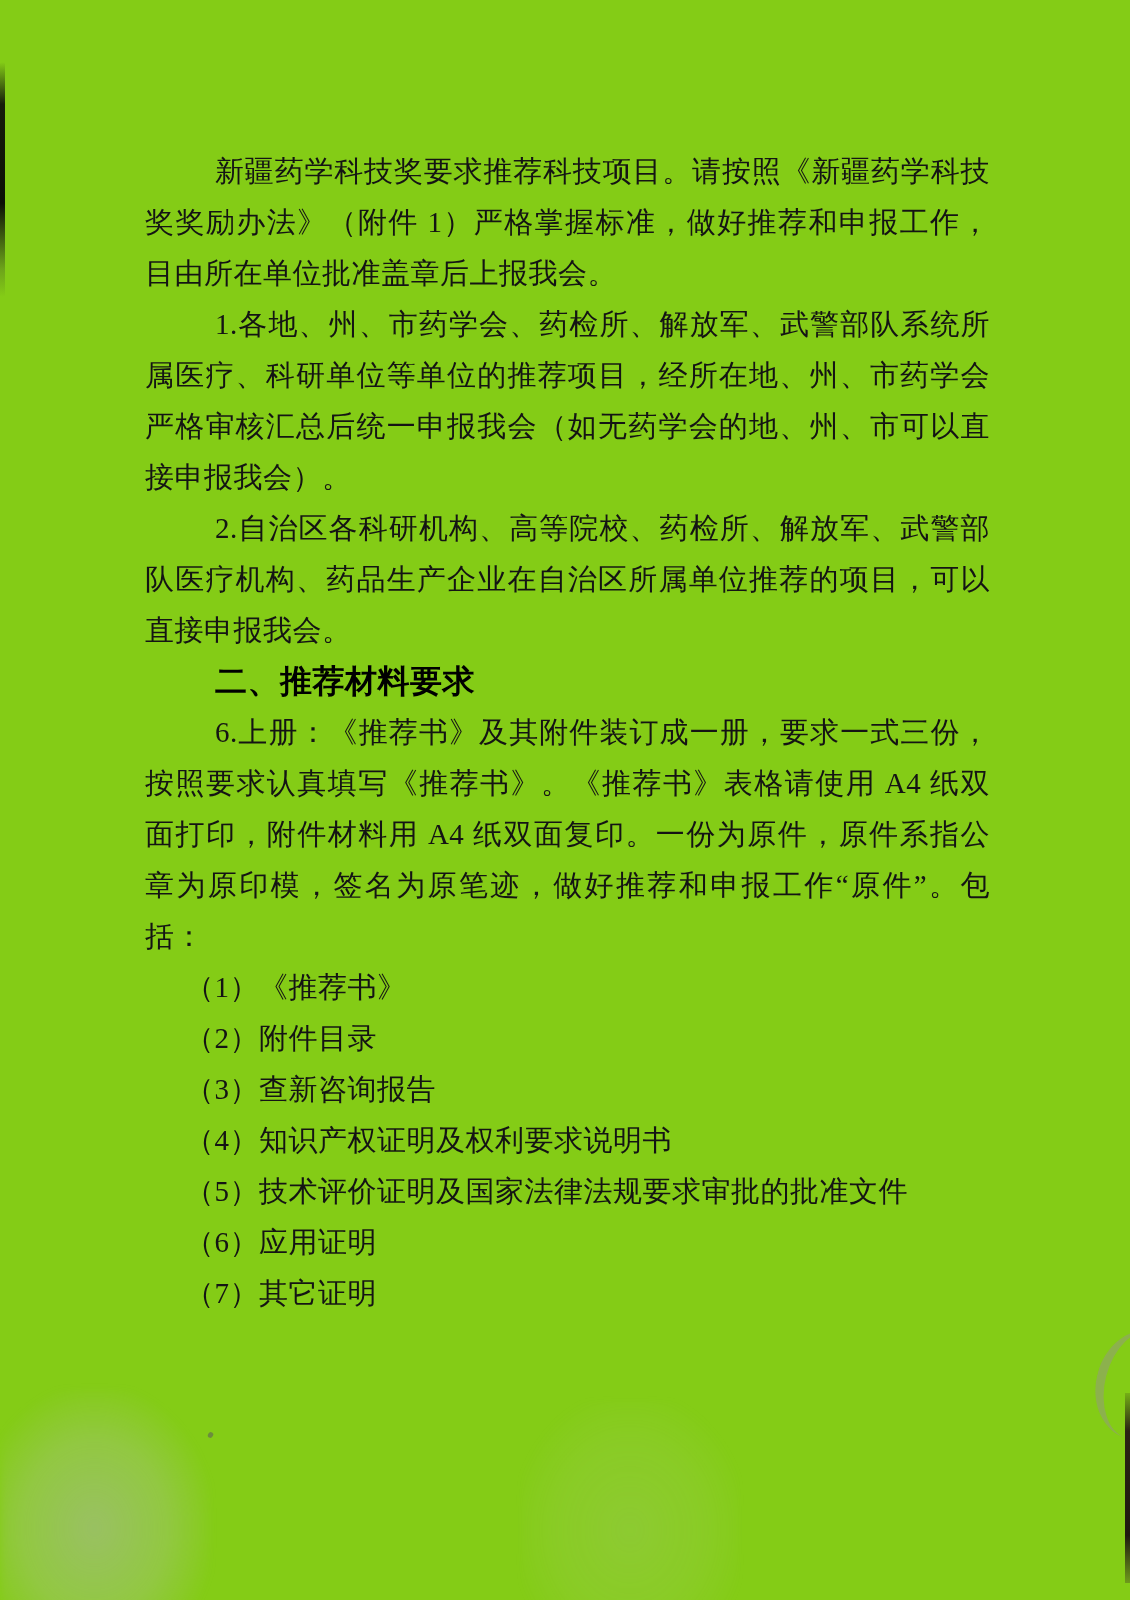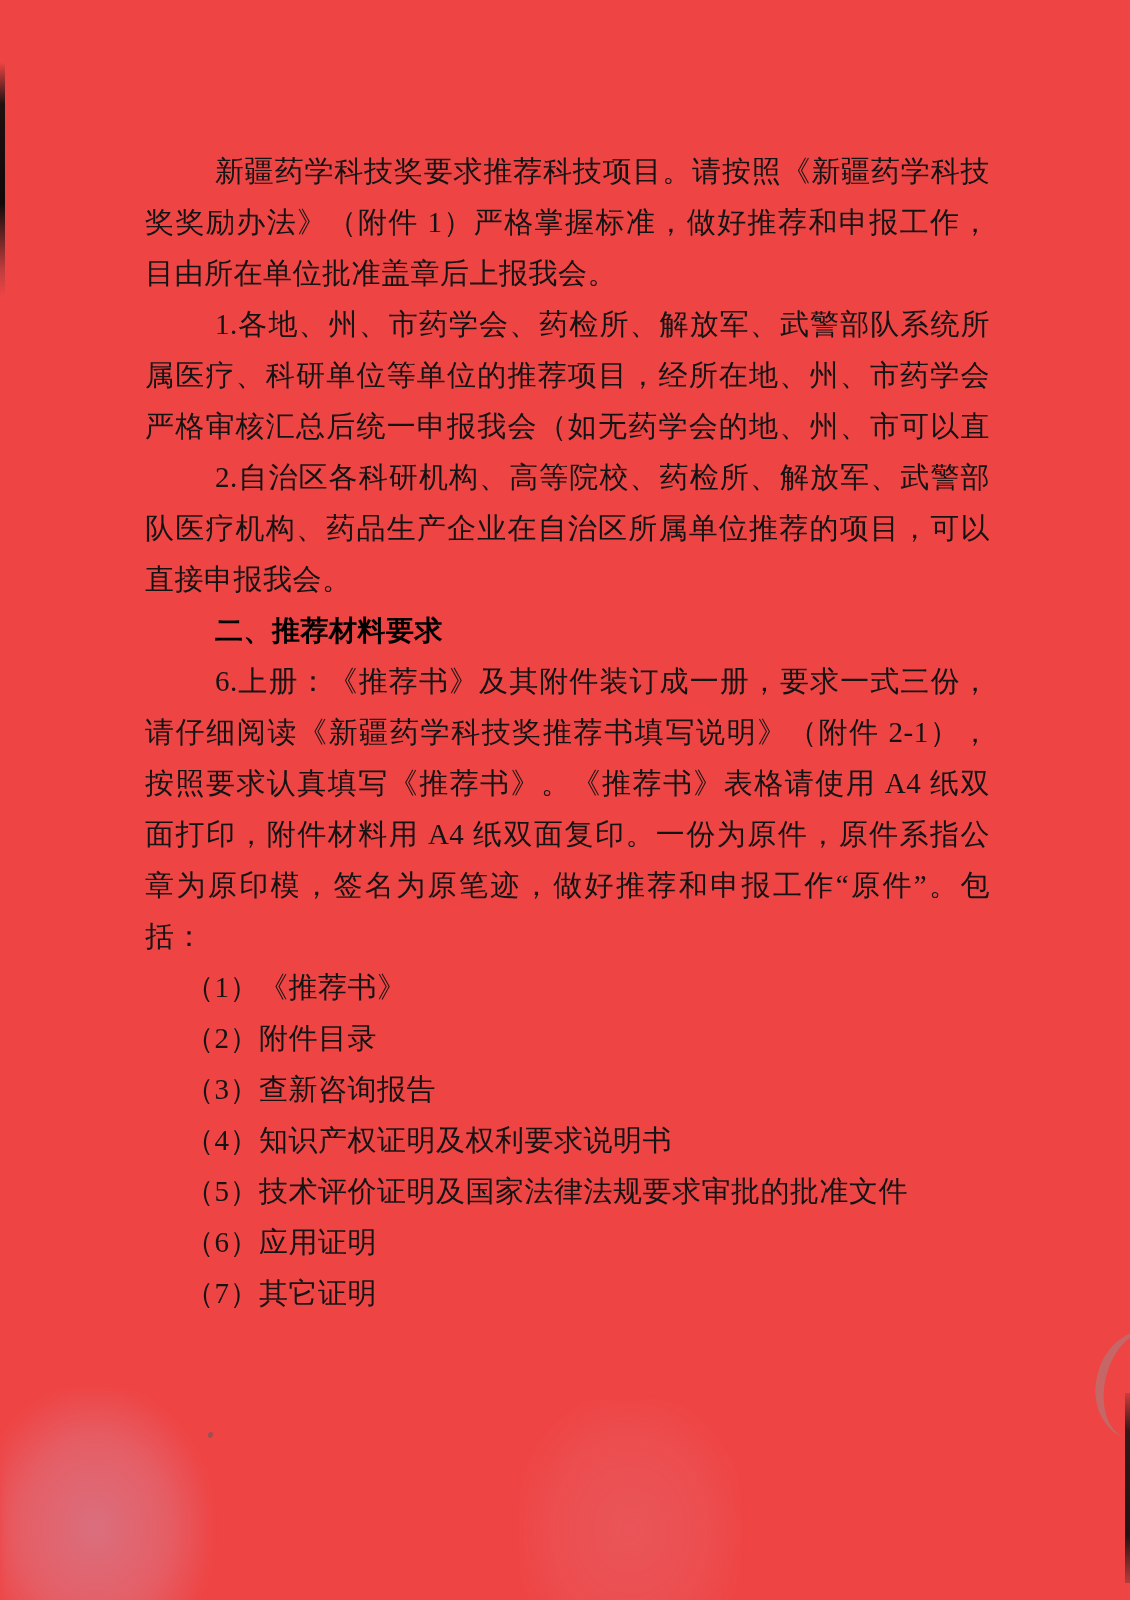--- a/index.html
+++ b/index.html
@@ -4,21 +4,21 @@
 <style>
   html, body {
     margin: 0;
     padding: 0;
     background: #ffffff;
   }
   .page {
     position: relative;
     width: 1130px;
     height: 1600px;
-    background: #ef4444;
+    background: #84cc16;
     overflow: hidden;
     font-family: "Liberation Serif", serif;
   }
   .textblock {
     position: absolute;
     left: 145px;
     top: 146px;
     width: 845px;
     color: #141414;
     font-size: 29px;
@@ -34,21 +34,21 @@
     overflow: hidden;
   }
   .ln.tail {
     text-align: left;
     text-align-last: left;
   }
   .ln.ind { padding-left: 70px; }
   .ln.item { padding-left: 40px; }
   .ln.heading {
     font-weight: bold;
-    font-size: 28px;
+    font-size: 32px;
     color: #000000;
   }
   
   .edge-left {
     position: absolute;
     left: 0; top: 62px;
     width: 5px; height: 235px;
     background: linear-gradient(to bottom,
       rgba(0,0,0,0) 0%, rgba(10,10,10,0.9) 18%,
       rgba(5,5,5,0.95) 60%, rgba(40,40,40,0.25) 88%, rgba(0,0,0,0) 100%);
@@ -104,29 +104,29 @@
 
   <div class="textblock">
 
     <div class="ln ind">新疆药学科技奖要求推荐科技项目。请按照《新疆药学科技</div>
     <div class="ln">奖奖励办法》（附件 1）严格掌握标准，做好推荐和申报工作，</div>
     <div class="ln tail">目由所在单位批准盖章后上报我会。</div>
 
     <div class="ln ind">1.各地、州、市药学会、药检所、解放军、武警部队系统所</div>
     <div class="ln">属医疗、科研单位等单位的推荐项目，经所在地、州、市药学会</div>
     <div class="ln">严格审核汇总后统一申报我会（如无药学会的地、州、市可以直</div>
+    <div class="ln tail">接申报我会）。</div>
 
     <div class="ln ind">2.自治区各科研机构、高等院校、药检所、解放军、武警部</div>
     <div class="ln">队医疗机构、药品生产企业在自治区所属单位推荐的项目，可以</div>
     <div class="ln tail">直接申报我会。</div>
 
     <div class="ln ind tail heading">二、推荐材料要求</div>
 
     <div class="ln ind">6.上册：《推荐书》及其附件装订成一册，要求一式三份，</div>
-    <div class="ln">请仔细阅读《新疆药学科技奖推荐书填写说明》（附件 2-1），</div>
     <div class="ln">按照要求认真填写《推荐书》。《推荐书》表格请使用 A4 纸双</div>
     <div class="ln">面打印，附件材料用 A4 纸双面复印。一份为原件，原件系指公</div>
     <div class="ln">章为原印模，签名为原笔迹，做好推荐和申报工作“原件”。包</div>
     <div class="ln tail">括：</div>
 
     <div class="ln item tail">（1）《推荐书》</div>
     <div class="ln item tail">（2）附件目录</div>
     <div class="ln item tail">（3）查新咨询报告</div>
     <div class="ln item tail">（4）知识产权证明及权利要求说明书</div>
     <div class="ln item tail">（5）技术评价证明及国家法律法规要求审批的批准文件</div>

